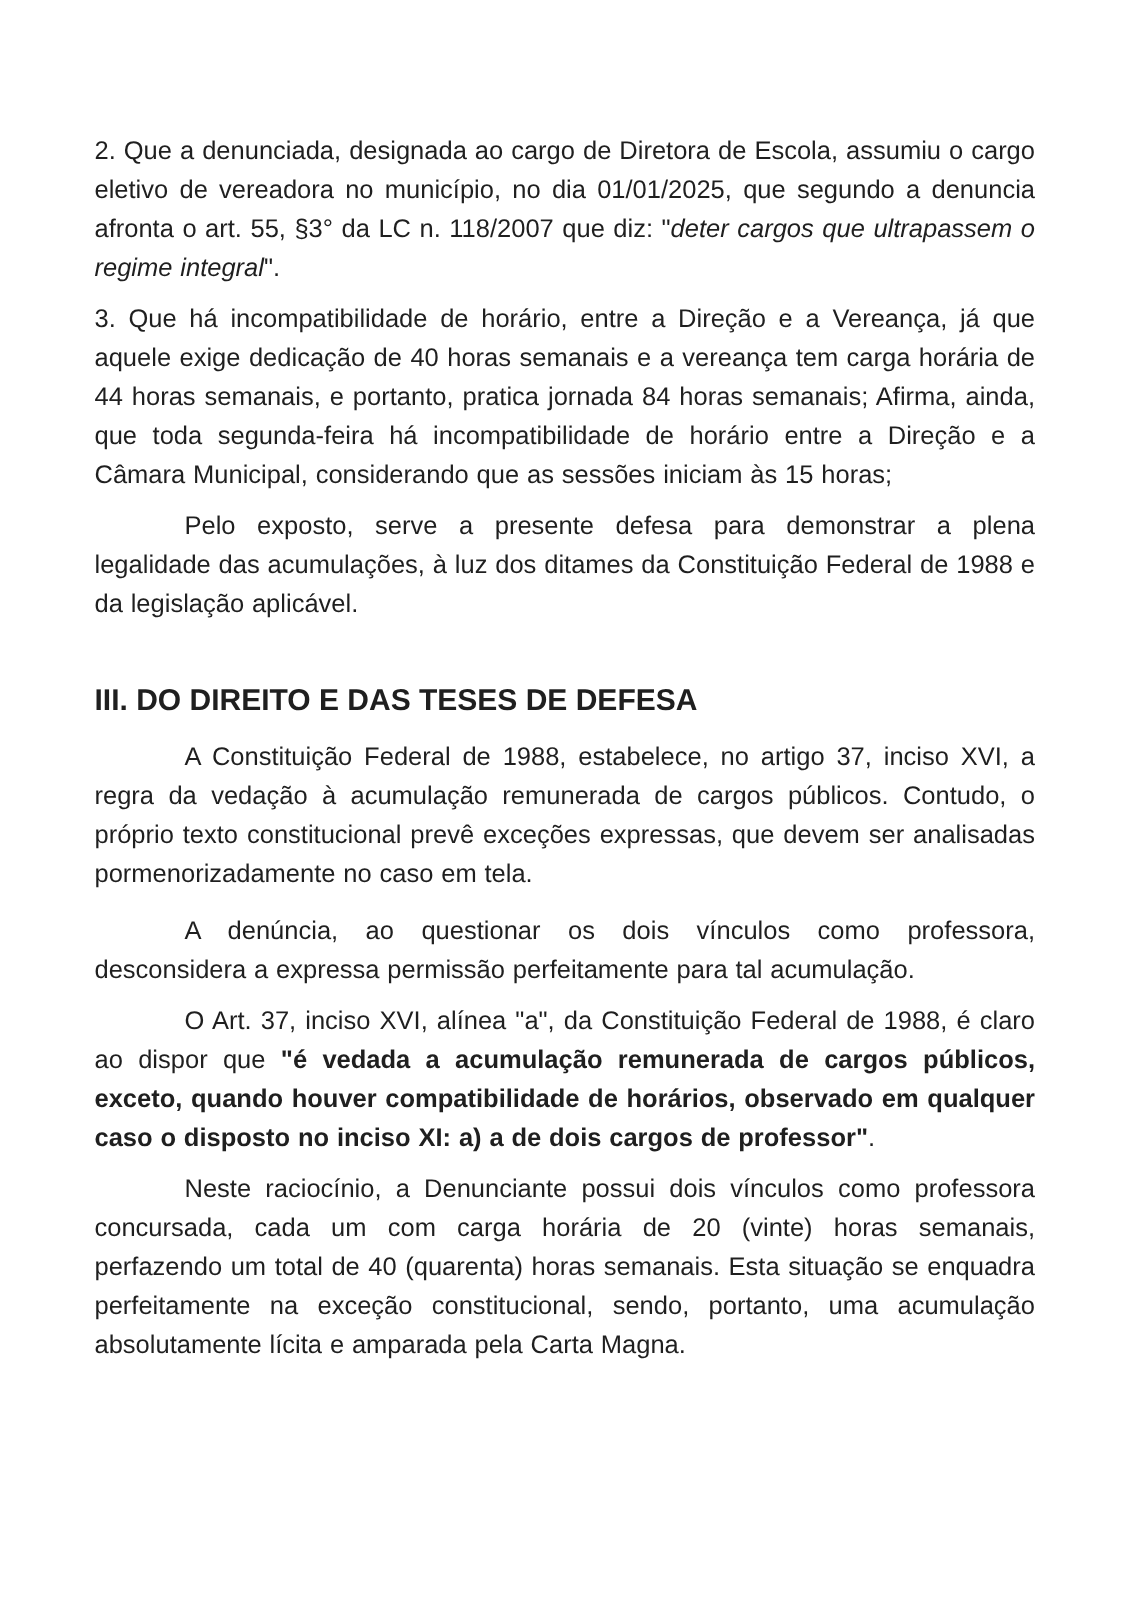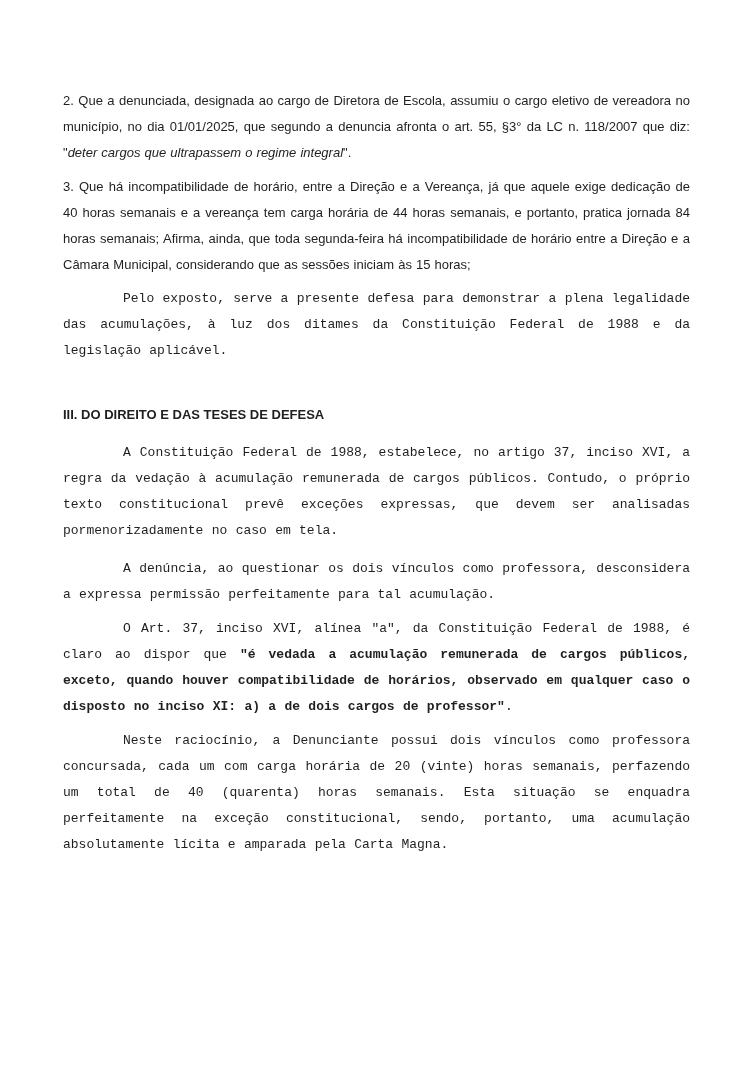--- a/index.html
+++ b/index.html
@@ -13,30 +13,30 @@
     color: #1f1f1f;
   }
   .page {
     width: 750px;
     height: 1068px;
     background: #ffffff;
     padding: 88px 60px 40px 63px;
     overflow: hidden;
   }
   .para {
-    font-size: 13px;
+    font-size: 17px;
     line-height: 26px;
     text-align: justify;
     margin-bottom: 8px;
     word-spacing: 0.5px;
   }
-  .indent { text-indent: 60px; font-family: Liberation Mono, monospace; }
+  .indent { text-indent: 60px; }
   .section-gap { margin-bottom: 38px; }
   .heading {
-    font-size: 13px;
+    font-size: 20px;
     line-height: 26px;
     font-weight: bold;
     text-align: justify;
     margin-bottom: 12px;
   }
   .heading .line { display: block; }
   .heading .line.stretch {
     text-align: justify;
     text-align-last: justify;
   }

